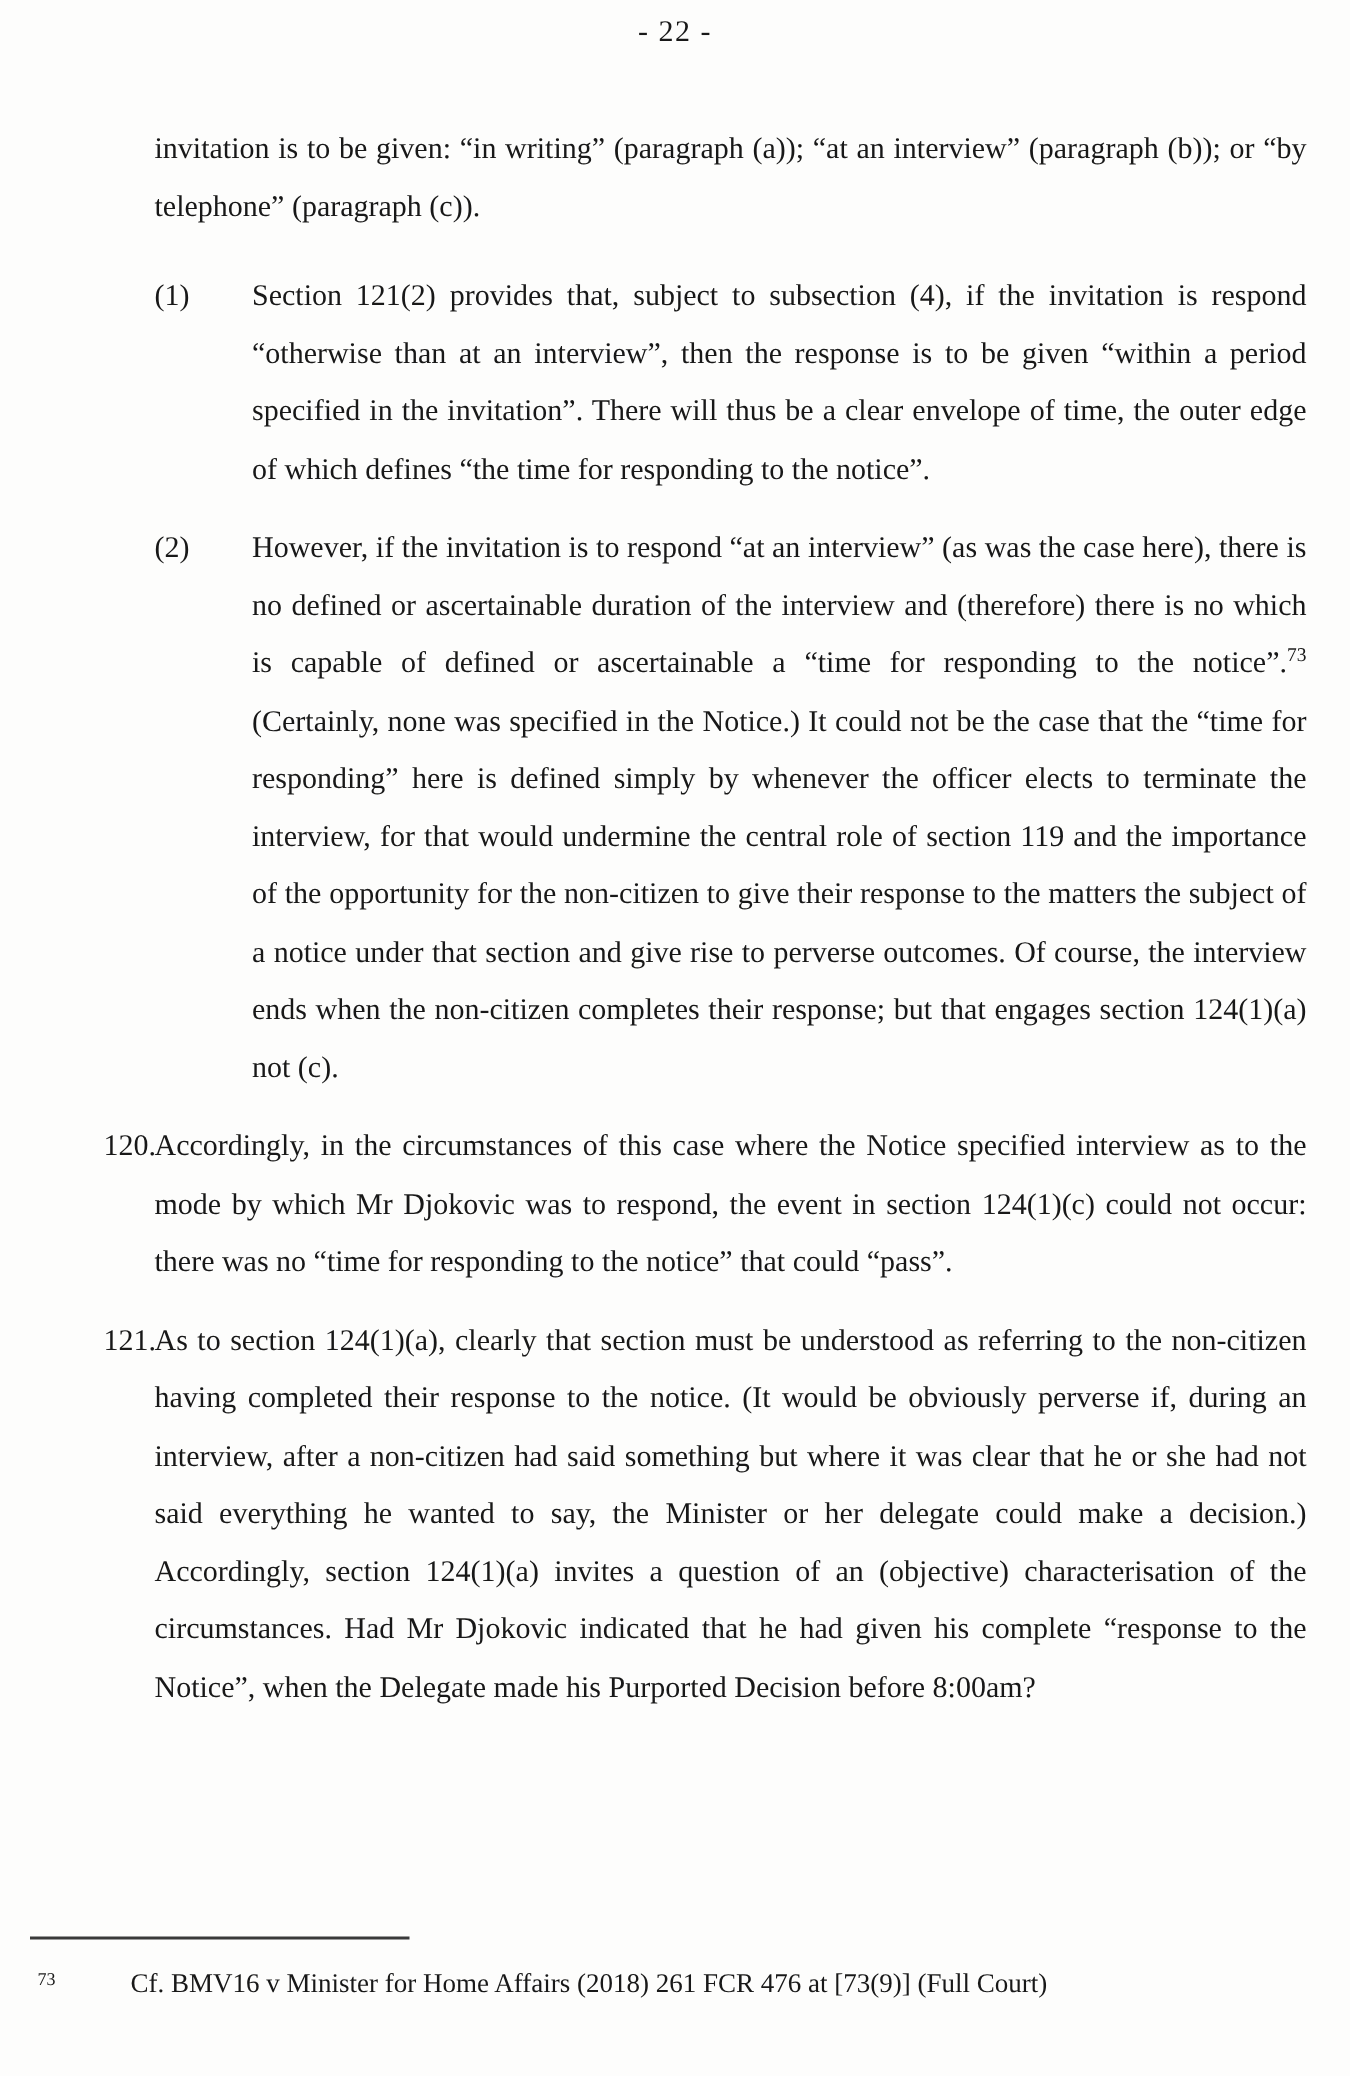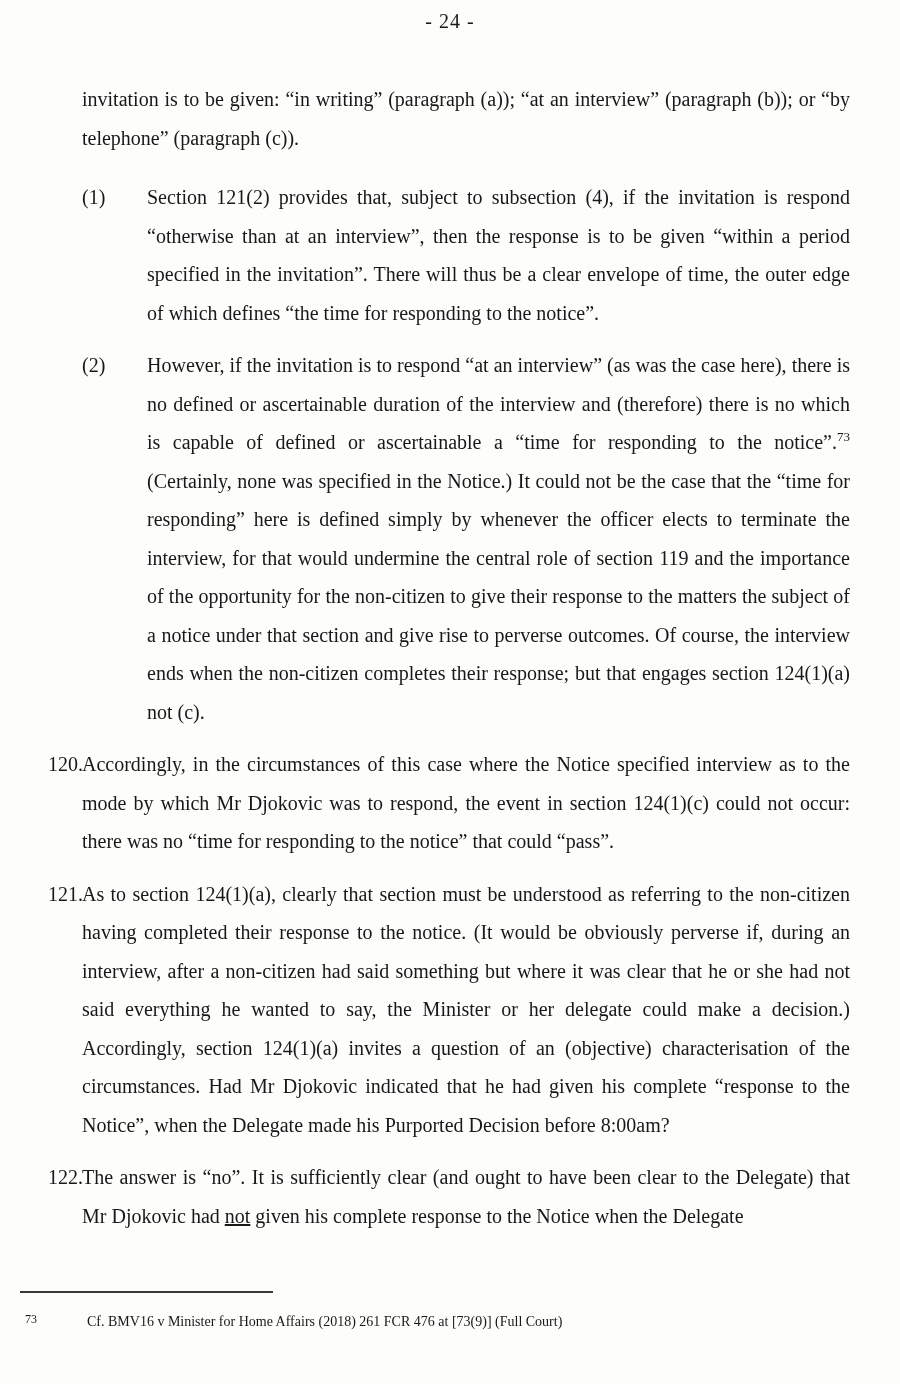--- a/index.html
+++ b/index.html
@@ -19,21 +19,21 @@
     top: 10px;
     left: 0;
     width: 100%;
     text-align: center;
     font-size: 20px;
     letter-spacing: 1px;
   }
   .doc {
     position: absolute;
     top: 80px;
-    left: 82px;
+    left: 103px;
     width: 768px;
     font-size: 20px;
     line-height: 38.5px;
   }
   .para {
     position: relative;
     text-align: justify;
     margin-bottom: 14px;
   }
   .para.indent-1 { margin-left: 65px; }
@@ -64,38 +64,37 @@
     align-items: flex-start;
   }
   .footnote-marker {
     width: 67px;
     flex: 0 0 67px;
     padding-left: 5px;
     font-size: 12px;
     line-height: 18px;
   }
   .footnote-text {
-    font-size: 14px;
+    font-size: 18px;
     line-height: 24px;
   }
 </style>
 </head>
 <body>
 
 <div class="page">
 
-  <div class="page-number">- 24 -</div>
+  <div class="page-number">- 22 -</div>
 
   <div class="doc">
       <div class="para indent-0 first-body"><span><span class="seg-normal">invitation is to be given: “in writing” (paragraph (a)); “at an interview” (paragraph (b)); or “by telephone” (paragraph (c)).</span></span></div>
       <div class="para indent-1"><span class="marker">(1)</span><span><span class="seg-normal">Section 121(2) provides that, subject to subsection (4), if the invitation is respond “otherwise than at an interview”, then the response is to be given “within a period specified in the invitation”. There will thus be a clear envelope of time, the outer edge of which defines “the time for responding to the notice”.</span></span></div>
       <div class="para indent-1"><span class="marker">(2)</span><span><span class="seg-normal">However, if the invitation is to respond “at an interview” (as was the case here), there is no defined or ascertainable duration of the interview and (therefore) there is no which is capable of defined or ascertainable a “time for responding to the notice”.</span><span class="seg-sup">73</span><span class="seg-normal"> (Certainly, none was specified in the Notice.) It could not be the case that the “time for responding” here is defined simply by whenever the </span><span class="seg-italic">officer</span><span class="seg-normal"> elects to terminate the interview, for that would undermine the central role of section 119 and the importance of the opportunity for the non-citizen to give </span><span class="seg-italic">their</span><span class="seg-normal"> response to the matters the subject of a notice under that section and give rise to perverse outcomes. Of course, the interview ends when the non-citizen completes their response; but that engages section 124(1)(a) not (c).</span></span></div>
       <div class="para indent-0"><span class="marker">120.</span><span><span class="seg-normal">Accordingly, in the circumstances of this case where the Notice specified interview as to the mode by which Mr Djokovic was to respond, the event in section 124(1)(c) could not occur: there was no “time for responding to the notice” that could “pass”.</span></span></div>
       <div class="para indent-0"><span class="marker">121.</span><span><span class="seg-normal">As to section 124(1)(a), clearly that section must be understood as referring to the non-citizen having </span><span class="seg-italic">completed</span><span class="seg-normal"> their response to the notice. (It would be obviously perverse if, during an interview, after a non-citizen had said </span><span class="seg-italic">something</span><span class="seg-normal"> but where it was clear that he or she had not said </span><span class="seg-italic">everything</span><span class="seg-normal"> he wanted to say, the Minister or her delegate could make a decision.) Accordingly, section 124(1)(a) invites a question of an (objective) characterisation of the circumstances. Had Mr Djokovic indicated that he had given his complete “response to the Notice”, when the Delegate made his Purported Decision before 8:00am?</span></span></div>
-      <div class="para indent-0"><span class="marker">122.</span><span><span class="seg-normal">The answer is “no”. It is sufficiently clear (and ought to have been clear to the Delegate) that Mr Djokovic had </span><span class="seg-underline">not</span><span class="seg-normal"> given his complete response to the Notice when the Delegate</span></span></div>
     </div>
 
   <div class="footnote-area">
     <div class="footnote-rule"></div>
     <div class="footnote-row">
       <div class="footnote-marker">73</div>
       <div class="footnote-text"><span class="seg-normal">Cf. </span><span class="seg-italic">BMV16 v Minister for Home Affairs</span><span class="seg-normal"> (2018) 261 FCR 476 at [73(9)] (Full Court)</span></div>
     </div>
   </div>
 

